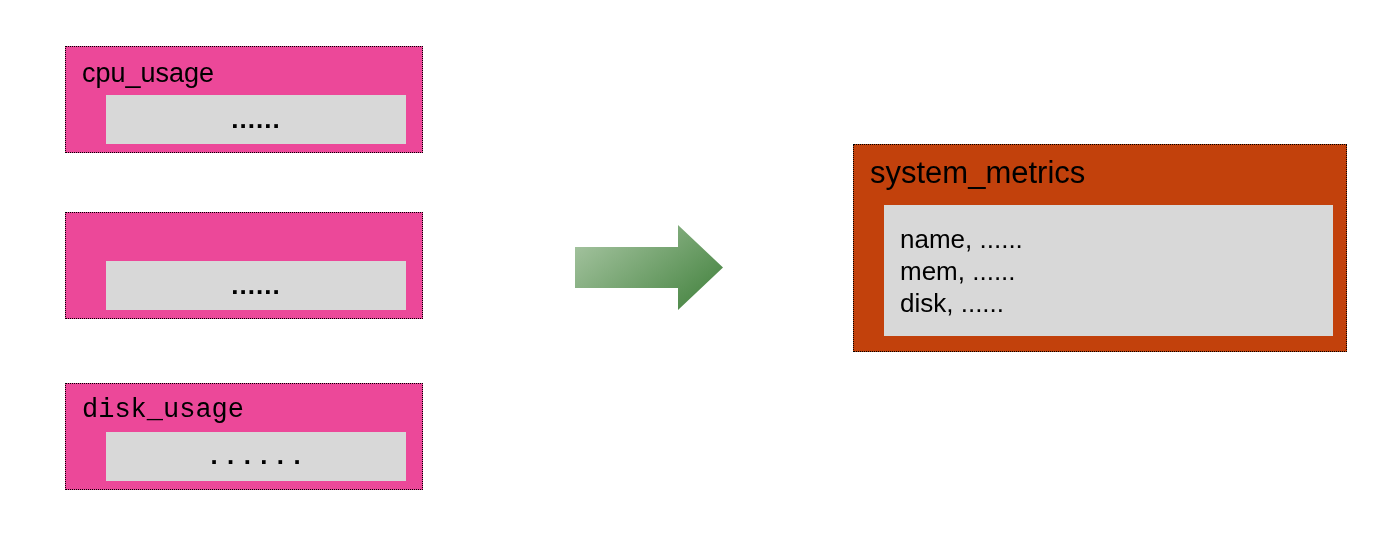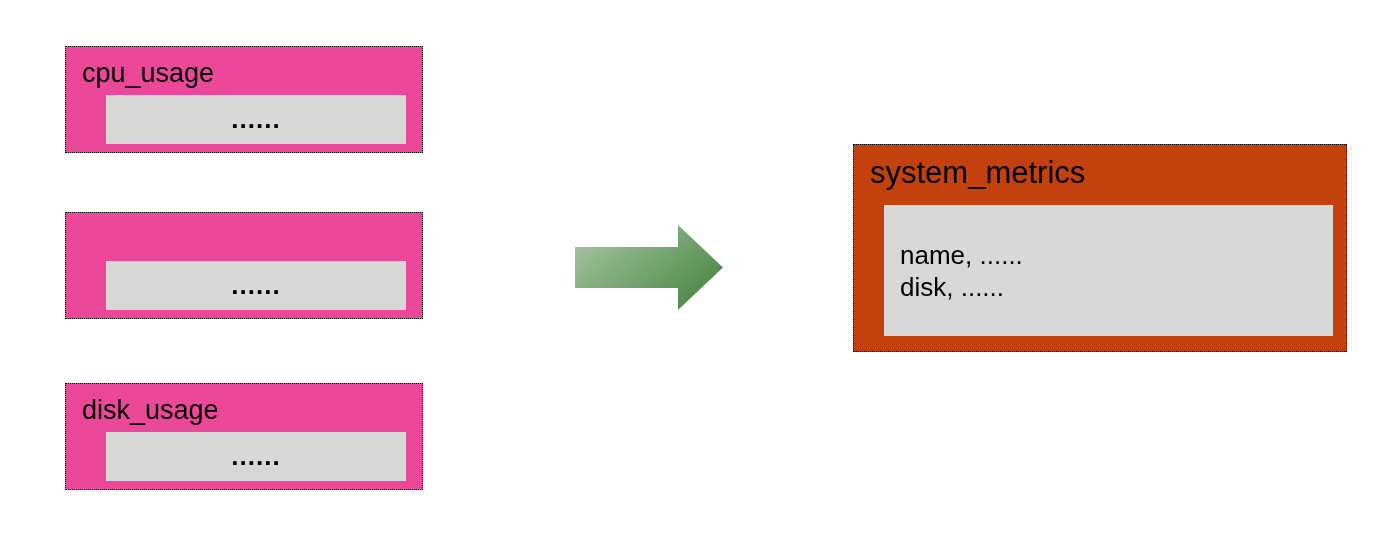--- a/index.html
+++ b/index.html
@@ -16,21 +16,21 @@
   .src-box {
     position: absolute;
     left: 65px;
     width: 358px;
     height: 107px;
     border: 1.5px dotted #000000;
     background: #ec4899;
   }
   .src-box-1 { top: 46px; }
   .src-box-2 { top: 212px; }
-  .src-box-3 { top: 383px; }
+  .src-box-3 { top: 383px; font-family: Liberation Mono, monospace; }
 
   .src-title {
     position: absolute;
     left: 16px;
     top: 10px;
     font-size: 27px;
     line-height: 32px;
     white-space: nowrap;
   }
   .src-bar {
@@ -127,17 +127,18 @@
         </linearGradient>
       </defs>
       <polygon points="0,22 103,22 103,0 148,42.5 103,85 103,63 0,63" fill="url(#arrowGrad)"></polygon>
     </svg>
   </div>
 
   <div class="result-box">
     <div class="result-title">system_metrics</div>
     <div class="result-panel">
       <div class="result-row">name, ......</div>
+      <div class="result-row">mem, ......</div>
       <div class="result-row">disk, ......</div>
     </div>
   </div>
 
 </div>
 
 </body></html>

